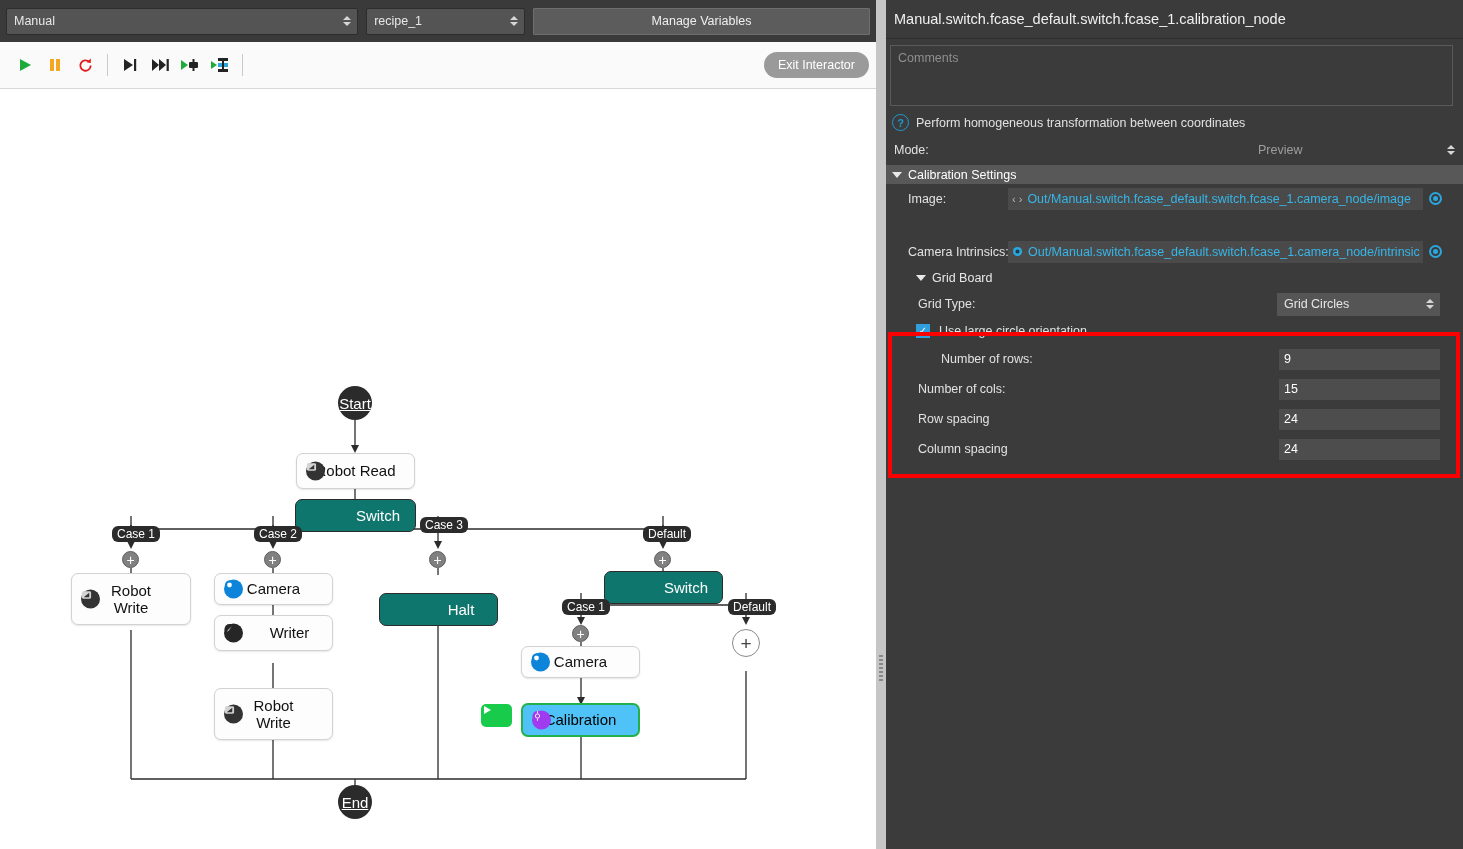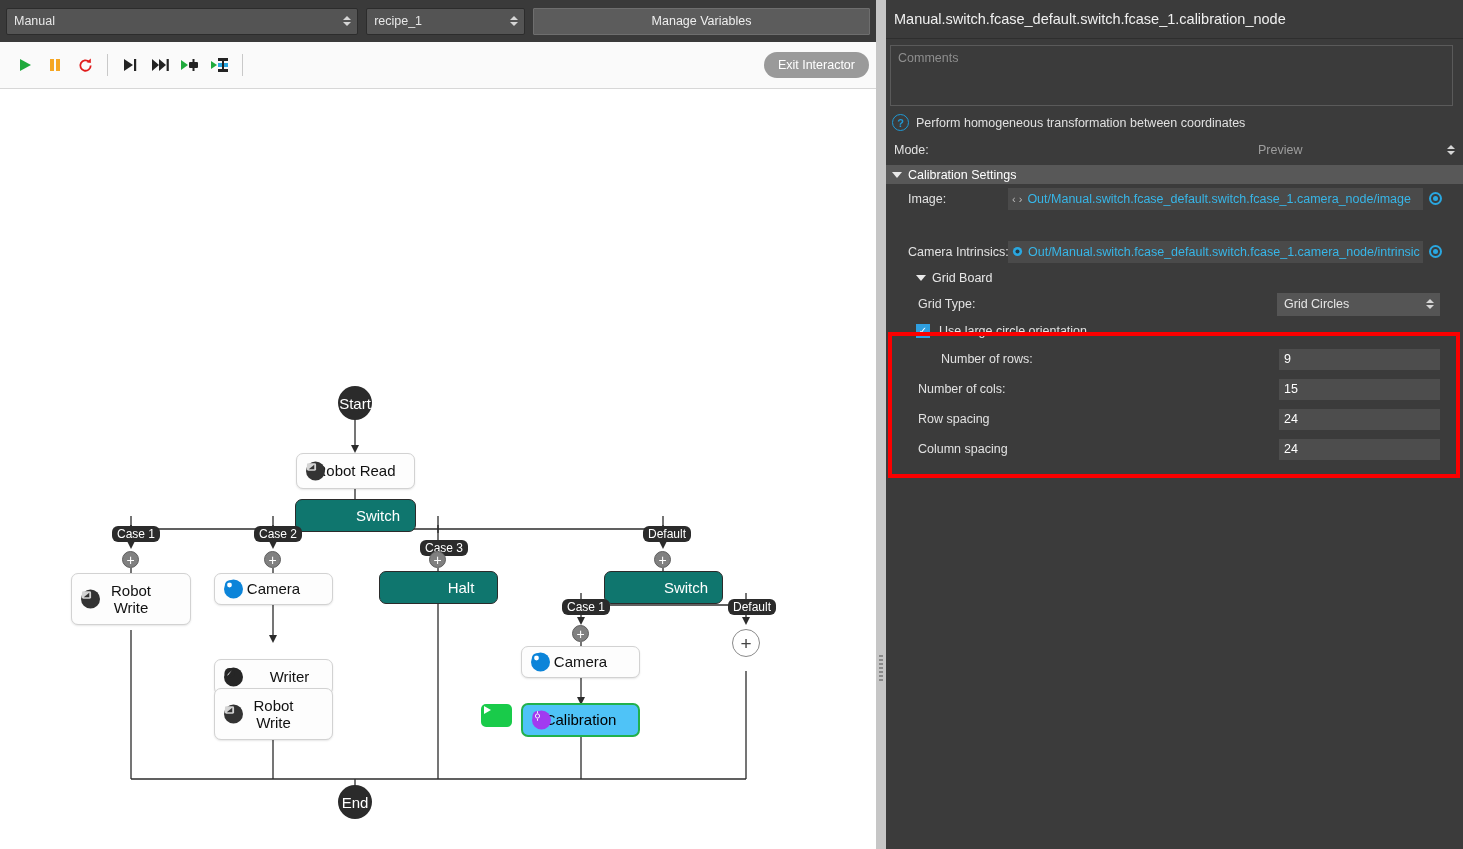--- a/index.html
+++ b/index.html
@@ -138,21 +138,21 @@
   .term {
     position: absolute;
     width: 34px; height: 34px;
     border-radius: 50%;
     background: #2b2b2b;
     color: #ffffff;
     font-size: 15px;
     display: flex; align-items: center; justify-content: center;
     overflow: visible;
   }
-  .term span { white-space: nowrap; }
+  .term span { white-space: nowrap; text-decoration: underline; }
 
   .case-chip {
     position: absolute;
     background: #2b2b2b;
     color: #ffffff;
     font-size: 12px;
     padding: 2px 5px;
     border-radius: 6px;
     white-space: nowrap;
     line-height: 1;
@@ -464,21 +464,21 @@
         </span>
         <span class="nlabel">Robot Read</span>
       </div>
 
       <div class="node dark" style="left:295px; top:410px; width:121px; height:33px;">
         <span class="nlabel">Switch</span>
       </div>
 
       <div class="case-chip" style="left:112px; top:437px;">Case 1</div>
       <div class="case-chip" style="left:254px; top:437px;">Case 2</div>
-      <div class="case-chip" style="left:420px; top:451px;">Case 3</div>
+      <div class="case-chip" style="left:420px; top:428px;">Case 3</div>
       <div class="case-chip" style="left:643px; top:437px;">Default</div>
 
       <div class="plus-small" style="left:122px; top:462px;">+</div>
       <div class="plus-small" style="left:264px; top:462px;">+</div>
       <div class="plus-small" style="left:429px; top:462px;">+</div>
       <div class="plus-small" style="left:654px; top:462px;">+</div>
 
       <div class="node light" style="left:71px; top:484px; width:120px; height:52px;">
         <span class="nicon grey">
           <svg width="11" height="11" viewBox="0 0 12 12">
@@ -494,42 +494,42 @@
         <span class="nicon blue">
           <svg width="11" height="11" viewBox="0 0 12 12">
               <circle cx="6" cy="6" r="5" fill="#0b84d9"></circle>
               <circle cx="6" cy="6" r="2.6" fill="#ffffff"></circle>
               <rect x="4.6" y="1.4" width="2.8" height="1.6" fill="#0b84d9"></rect>
             </svg>
         </span>
         <span class="nlabel">Camera</span>
       </div>
 
-      <div class="node light" style="left:214px; top:570px; width:119px; height:36px;padding-left:32px;">
+      <div class="node light" style="left:214px; top:526px; width:119px; height:36px;padding-left:32px;">
         <span class="nicon black">
           <svg width="11" height="11" viewBox="0 0 12 12">
               <circle cx="6" cy="6" r="5.5" fill="#262626"></circle>
               <path d="M8.5 3 L4.4 7.2 L3.2 9 L5 7.8 Z" fill="#e6e6e6"></path>
             </svg>
         </span>
         <span class="nlabel">Writer</span>
       </div>
 
       <div class="node light" style="left:214px; top:599px; width:119px; height:52px;">
         <span class="nicon grey">
           <svg width="11" height="11" viewBox="0 0 12 12">
               <rect x="1" y="2" width="10" height="8" rx="1.5" fill="#d4d4d4"></rect>
               <polygon points="3,8.5 9,3.5 9,8.5" fill="#333"></polygon>
             </svg>
         </span>
         <span class="nlabel">Robot
 Write</span>
       </div>
 
-      <div class="node dark" style="left:379px; top:482px; width:119px; height:33px;">
+      <div class="node dark" style="left:379px; top:504px; width:119px; height:33px;">
         <span class="nlabel">Halt</span>
       </div>
 
       <div class="node dark" style="left:604px; top:482px; width:119px; height:33px;">
         <span class="nlabel">Switch</span>
       </div>
 
       <div class="case-chip" style="left:562px; top:510px;">Case 1</div>
       <div class="case-chip" style="left:728px; top:510px;">Default</div>
 

